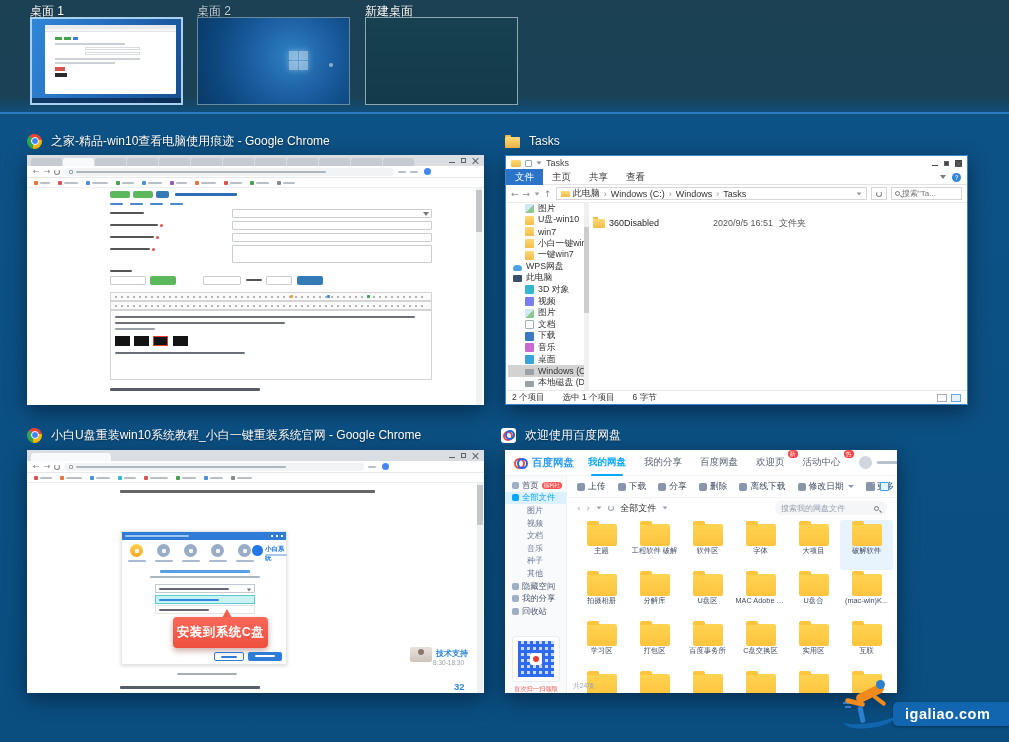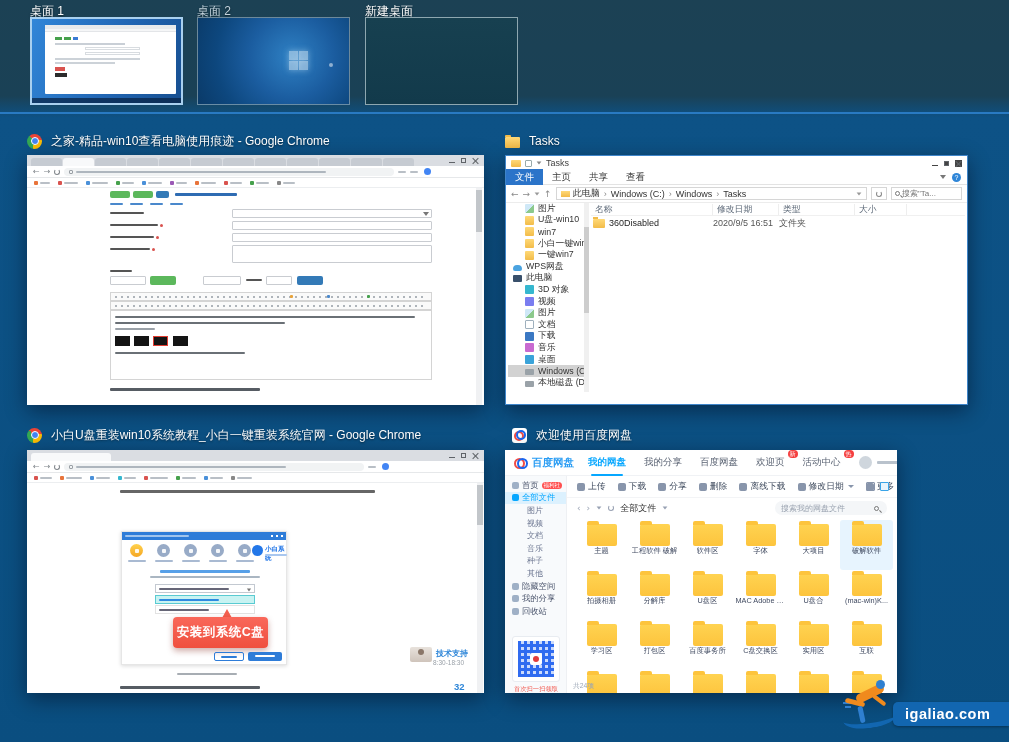--- a/index.html
+++ b/index.html
@@ -529,40 +529,42 @@
         </div>
 
         <div class="tnav-item" data-icon="drive">
           <i class="nav-ico"></i>
           <span>本地磁盘 (D:)</span>
         </div>
       </div>
     <div class="tnav-sb">
         <i></i>
       </div>
-    <div class="fl-head">
-
-    <span class="flh">名称</span>
-        <span class="flh">修改日期</span>
-        <span class="flh">类型</span>
-        <span class="flh">大小</span>
-      </div>
     <div class="fl-rows">
 
         <div class="fl-row" data-icon="folder">
           <span class="fl-c1">
             <i class="fico"></i>
             <span>360Disabled</span>
           </span>
           <span class="fl-c2">2020/9/5 16:51</span>
           <span class="fl-c3">文件夹</span>
           <span class="fl-c4"></span>
         </div>
 
       </div>
+    <div class="t-status">
+      <span>2 个项目</span>
+      <span>选中 1 个项目</span>
+      <span>6 字节</span>
+      <span class="right">
+        <span class="t-vico"></span>
+        <span class="t-vico on"></span>
+      </span>
+    </div>
   </div>
 
   <div class="win-h" style="left:27px;top:425px">
     <span class="ic-chrome"></span>
     <span>小白U盘重装win10系统教程_小白一键重装系统官网 - Google Chrome</span>
   </div>
 
   <div class="wbody" style="left:27px;top:450px;width:457px;height:243px">
     <div class="ch-tabs">
       <span class="ch-tab active" style="width:80px"></span>
@@ -668,21 +670,21 @@
       </div>
       <span class="support-name">技术支持</span>
       <span class="support-time">8:30-18:30</span>
       <span class="support-num">32</span>
 
       <span class="abs" style="left:450px;top:0;width:6px;height:210px;background:#f0f1f3"></span>
       <span class="abs" style="left:450px;top:2px;width:6px;height:40px;background:#c2c6ca"></span>
     </div>
   </div>
 
-  <div class="win-h" style="left:512px;top:425px">
+  <div class="win-h" style="left:501px;top:425px">
     <span class="ic-baidu"></span>
     <span>欢迎使用百度网盘</span>
   </div>
 
   <div class="wbody" style="left:505px;top:450px;width:392px;height:243px">
     <div class="bd-top">
       <span class="blogo">
         <span class="blogo-ico"></span>
         <span class="blogo-txt">百度网盘</span>
       </span>

